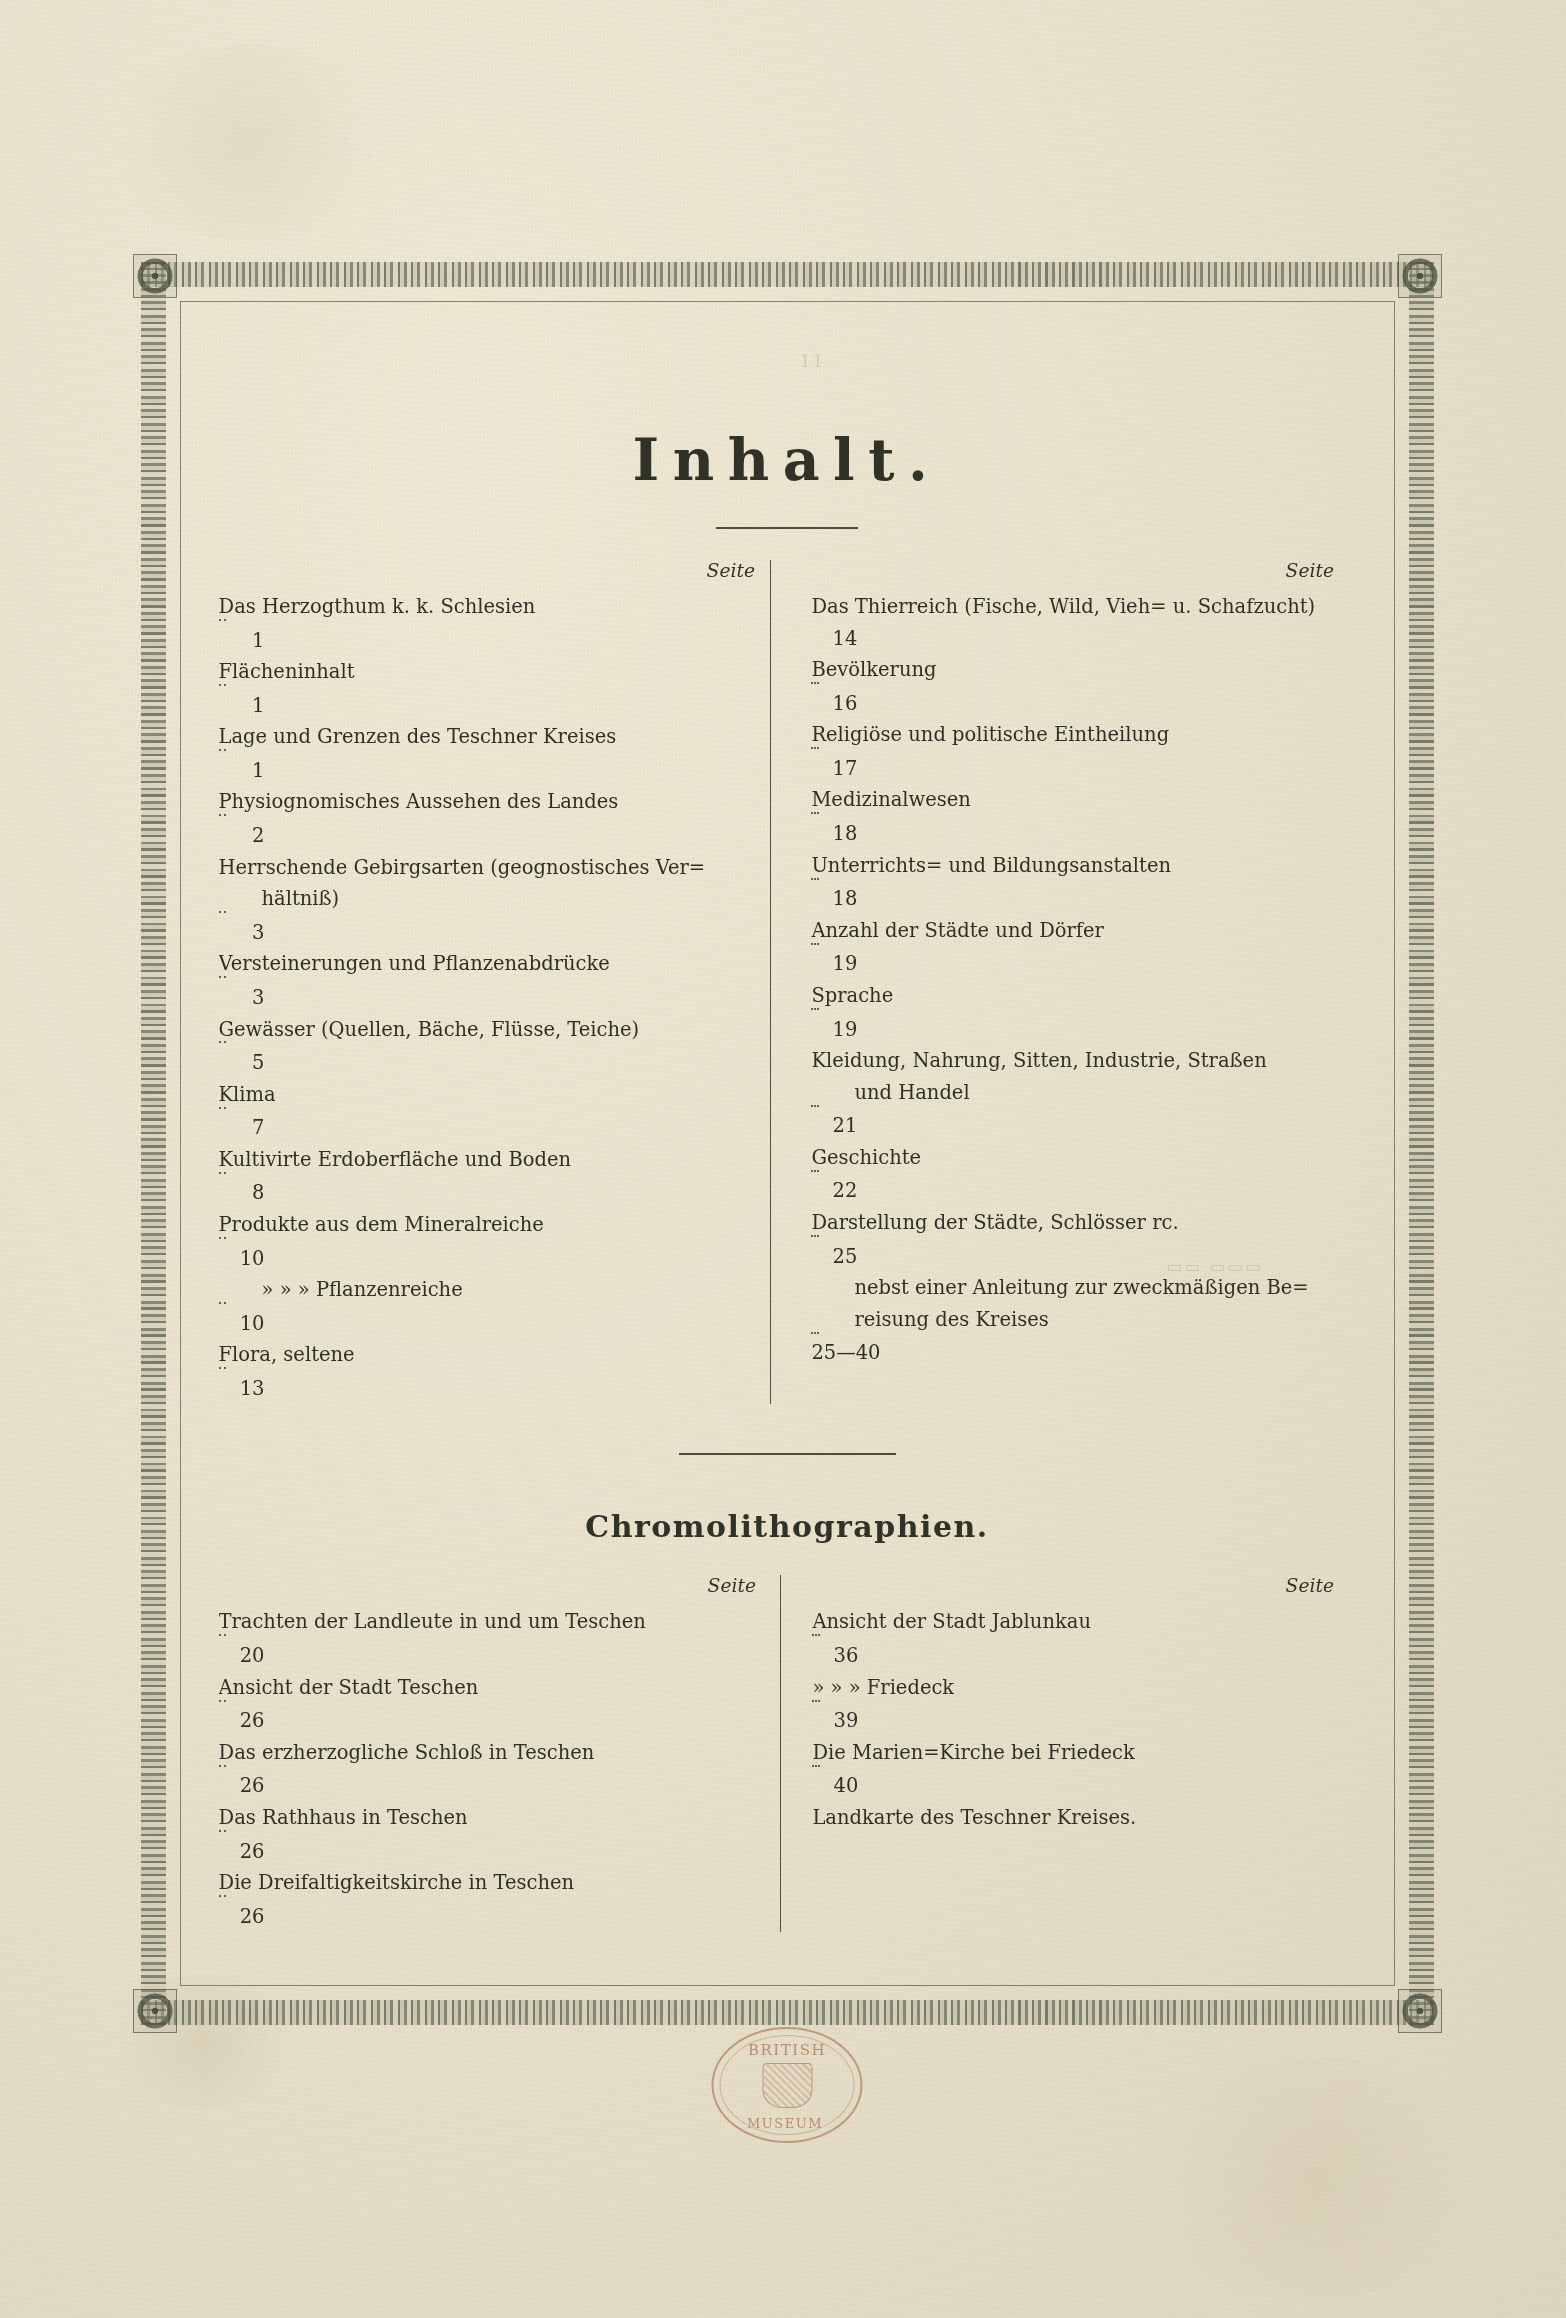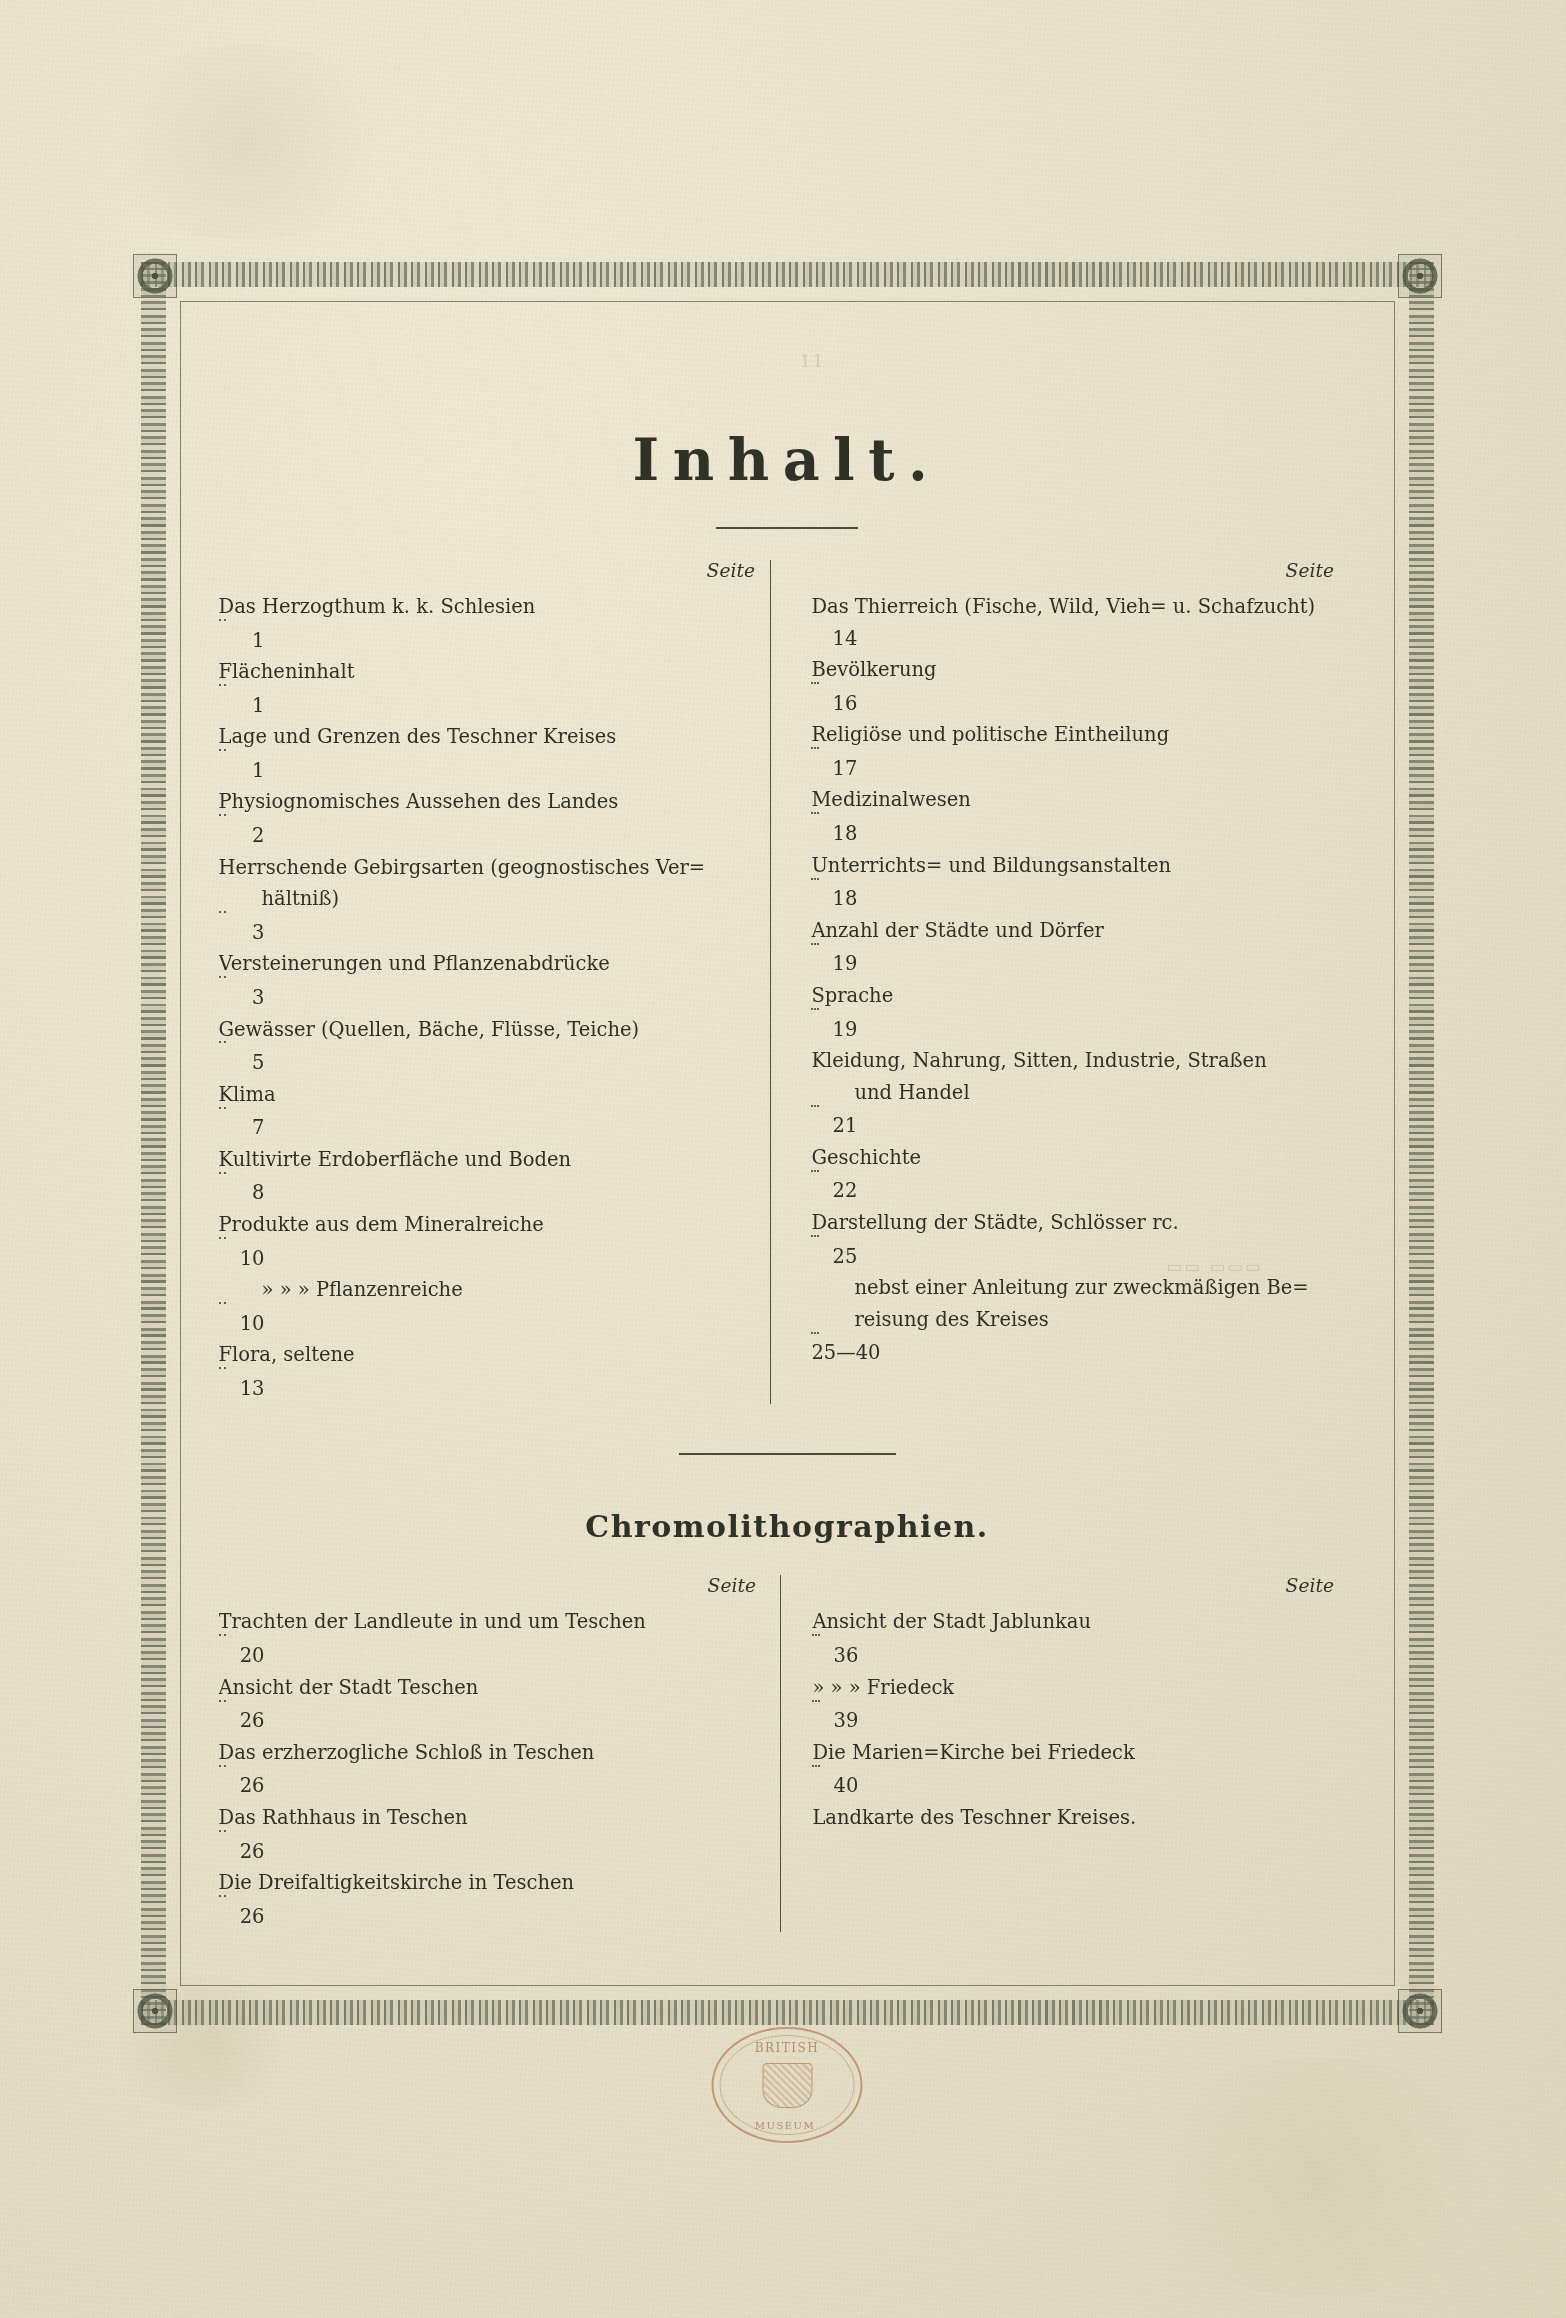--- a/index.html
+++ b/index.html
@@ -196,36 +196,36 @@
   }
   #stamp .ring {
     position: absolute;
     inset: 6px;
     border: 1.5px solid rgba(165,96,60,.35);
     border-radius: 50%;
   }
   #stamp .top-text {
     position: absolute;
     top: 12px; left: 0; right: 0;
-    font-size: 12px;
+    font-size: 15px;
   }
   #stamp .crest {
     position: absolute;
     left: 50%; top: 34px;
     transform: translateX(-50%);
     width: 48px; height: 43px;
     border: 1.5px solid rgba(165,96,60,.5);
     border-radius: 4.5px 4.5px 40% 40%;
     background:
       repeating-linear-gradient(45deg, rgba(165,96,60,.25) 0 2.2px, rgba(0,0,0,0) 2.2px 5.2px);
   }
   #stamp .bot-text {
     position: absolute;
     bottom: 10.5px; left: 0; right: 4px;
-    font-size: 10px;
+    font-size: 13px;
   }
 
   
   .ghost {
     position: absolute;
     color: rgba(120,115,85,.22);
     font-size: 16.5px;
     letter-spacing: 2.2px;
     pointer-events: none;
   }

